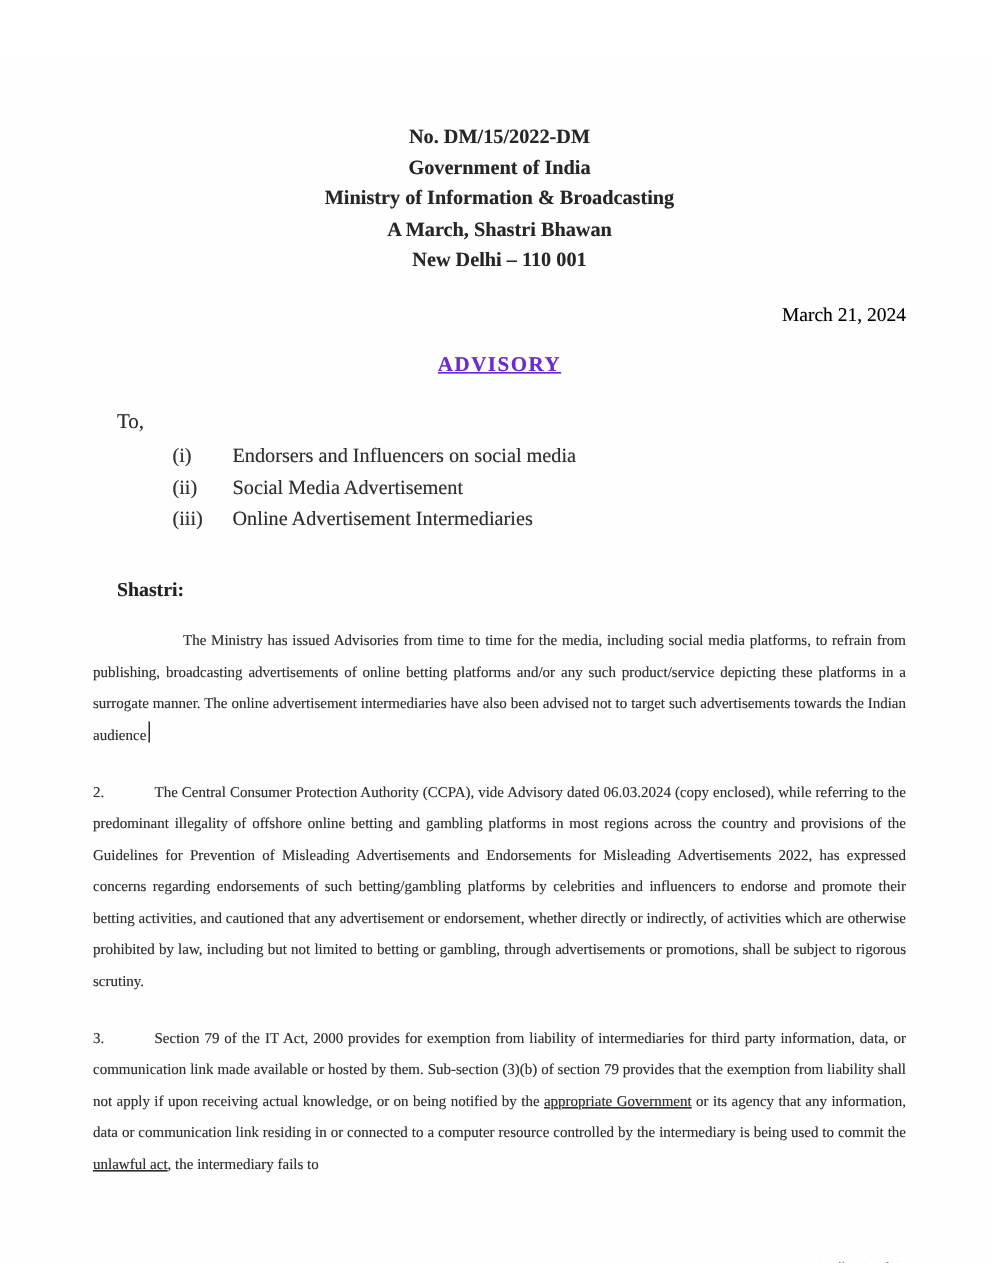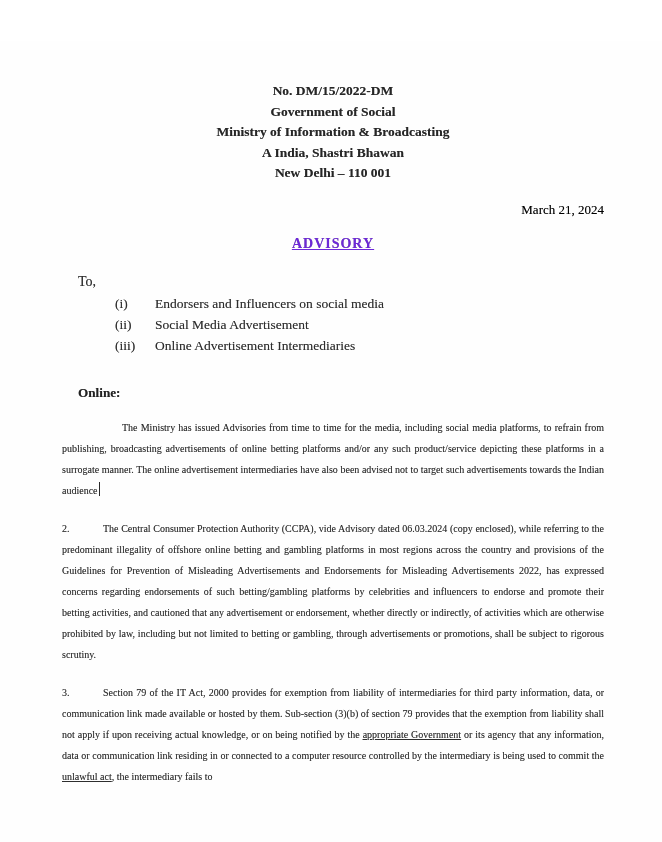--- a/index.html
+++ b/index.html
@@ -116,23 +116,23 @@
     font-family: "Liberation Sans", sans-serif;
   }
 </style>
 </head>
 <body>
 
 <div class="page">
 
   <header class="letterhead">
     <div>No. DM/15/2022-DM</div>
-    <div>Government of Social</div>
+    <div>Government of India</div>
     <div>Ministry of Information &amp; Broadcasting</div>
-    <div>A India, Shastri Bhawan</div>
+    <div>A March, Shastri Bhawan</div>
     <div>New Delhi – 110 001</div>
   </header>
 
   <div class="date-row">
     <span>March 21, 2024</span>
   </div>
 
   <div class="title-row">
     <span class="advisory-title">ADVISORY</span>
   </div>
@@ -148,21 +148,21 @@
       <span class="rnum">(ii)</span>
       <span>Social Media Advertisement</span>
     </div>
     <div class="recipient">
       <span class="rnum">(iii)</span>
       <span>Online Advertisement Intermediaries</span>
     </div>
   </div>
 
   <div class="subject-row">
-    <span class="subject-label">Online:</span>
+    <span class="subject-label">Shastri:</span>
   </div>
 
   <p class="para first"><span><span>The Ministry has issued Advisories from time to time for the media, including social media platforms, to refrain from publishing, broadcasting advertisements of online betting platforms and/or any such product/service depicting these platforms in a surrogate manner.  The online advertisement intermediaries have also been advised not to target such advertisements towards the Indian audience</span></span><span class="cursor-bar"></span></p>
 
   <p class="para"><span class="pnum">2.</span><span><span>The Central Consumer Protection Authority (CCPA), vide Advisory dated 06.03.2024 (copy enclosed), while referring to the predominant illegality of offshore online betting and gambling platforms in most regions across the country and provisions of the Guidelines for Prevention of Misleading Advertisements and Endorsements for Misleading Advertisements 2022, has expressed concerns regarding endorsements of such betting/gambling platforms by celebrities and influencers to endorse and promote their betting activities, and cautioned that any advertisement or endorsement, whether directly or indirectly, of activities which are otherwise prohibited by law, including but not limited to betting or gambling, through advertisements or promotions, shall be subject to rigorous scrutiny.</span></span></p>
 
   <p class="para"><span class="pnum">3.</span><span><span>Section 79 of the IT Act, 2000 provides for exemption from liability of intermediaries for third party information, data, or communication link made available or hosted by them. Sub-section (3)(b) of section 79 provides that the exemption from liability shall not apply if upon receiving actual knowledge, or on being notified by the </span><span class="u">appropriate Government</span><span> or its agency that any information, data or communication link residing in or connected to a computer resource controlled by the intermediary is being used to commit the </span><span class="u">unlawful act</span><span>, the intermediary fails to</span></span></p>
 
   <div class="footer-row"><span>Media </span><span class="b">1</span><span> of </span><span class="b">2</span></div>
 

